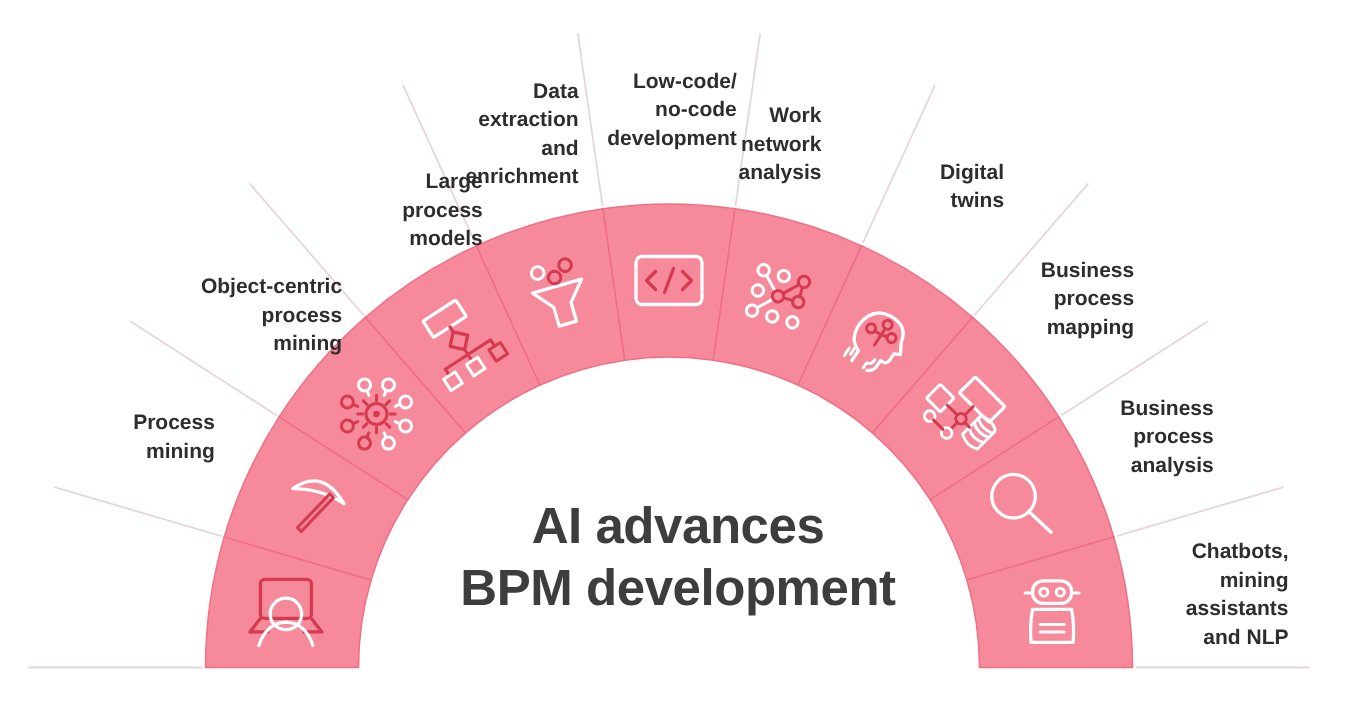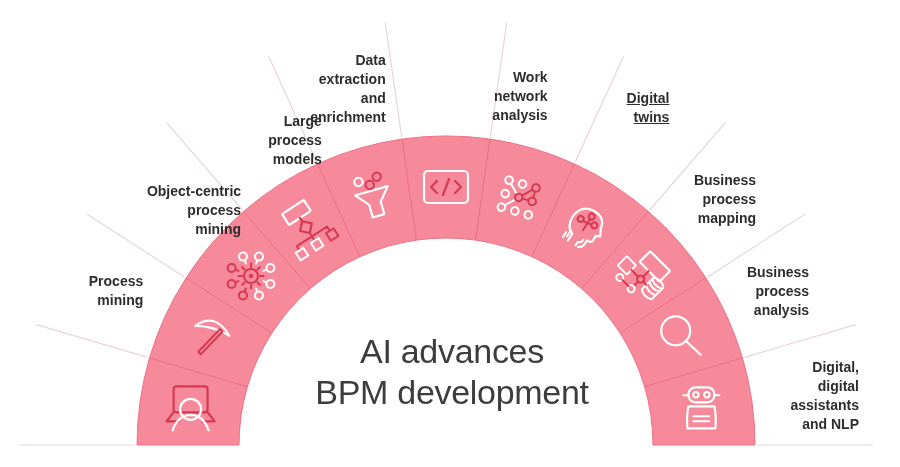--- a/index.html
+++ b/index.html
@@ -15,21 +15,21 @@
   .seg-icon .r{stroke:var(--ired);}
   .seg-icon .rf{fill:var(--ired);stroke:none;}
   .seg-icon .thin{stroke-width:2;}
   .seg-label{
     position:absolute;transform:translate(-50%,-50%);
     text-align:right;white-space:pre-line;
     font-size:14px;line-height:19px;font-weight:600;color:#2d2d2d;
   }
   .title{
     position:absolute;transform:translate(-50%,-50%);text-align:center;
-    font-size:34px;line-height:41px;font-weight:400;color:#3d3d3d;letter-spacing:-0.3px;
+    font-size:34px;line-height:41px;font-weight:700;color:#3d3d3d;letter-spacing:-0.3px;
   }
 </style>
 </head>
 <body>
 
 <div class="stage">
 
   <svg width="900" height="467" viewBox="0 0 900 467">
     <g id="arcGroup">
         <path d="M137.0,445.0 A309,309 0 0 1 149.5,357.9 L247.4,386.7 A207,207 0 0 0 239.0,445.0 Z" class="sector"></path>
@@ -152,42 +152,45 @@
       <circle class="w thin" cx="-5.5" cy="-13.5" r="2.7"></circle>
       <circle class="w thin" cx="5.5" cy="-13.5" r="2.7"></circle>
       <path class="w thin" d="M-13,-13 L-18,-13 M13,-13 L18,-13"></path>
       <path class="w" d="M-13,-2 Q-15,8 -14,20 L14,20 Q15,8 13,-2 Z"></path>
       <path class="w thin" d="M-8,8 L8,8 M-8,13 L8,13"></path>
     </g>
   </svg>
 
   <div class="seg-label" style="left:116px;top:291px;">Process
 mining</div>
-  <div class="seg-label" style="left:194px;top:210px;">Object-centric
+  <div class="seg-label" style="left:181px;top:210px;">Object-centric
 process
 mining</div>
   <div class="seg-label" style="left:251px;top:140px;margin-left:44px;">Large
 process
 models</div>
   <div class="seg-label" style="left:348px;top:89px;">Data
 extraction
 and
 enrichment</div>
+  <div class="seg-label" style="left:448px;top:73px;">Low-code/
+no-code
+development</div>
   <div class="seg-label" style="left:520px;top:96px;">Work
 network
 analysis</div>
-  <div class="seg-label" style="left:648px;top:108px;text-decoration:underline;">Digital
+  <div class="seg-label" style="left:648px;top:124px;">Digital
 twins</div>
   <div class="seg-label" style="left:725px;top:199px;">Business
 process
 mapping</div>
   <div class="seg-label" style="left:778px;top:291px;">Business
 process
 analysis</div>
-  <div class="seg-label" style="left:818px;top:396px;">Digital, digital
+  <div class="seg-label" style="left:818px;top:396px;">Chatbots, mining
 assistants
 and NLP</div>
 
   <div class="title" style="left:452px;top:372px;">
     <div>AI advances</div>
     <div>BPM development</div>
   </div>
 
 </div>
 

